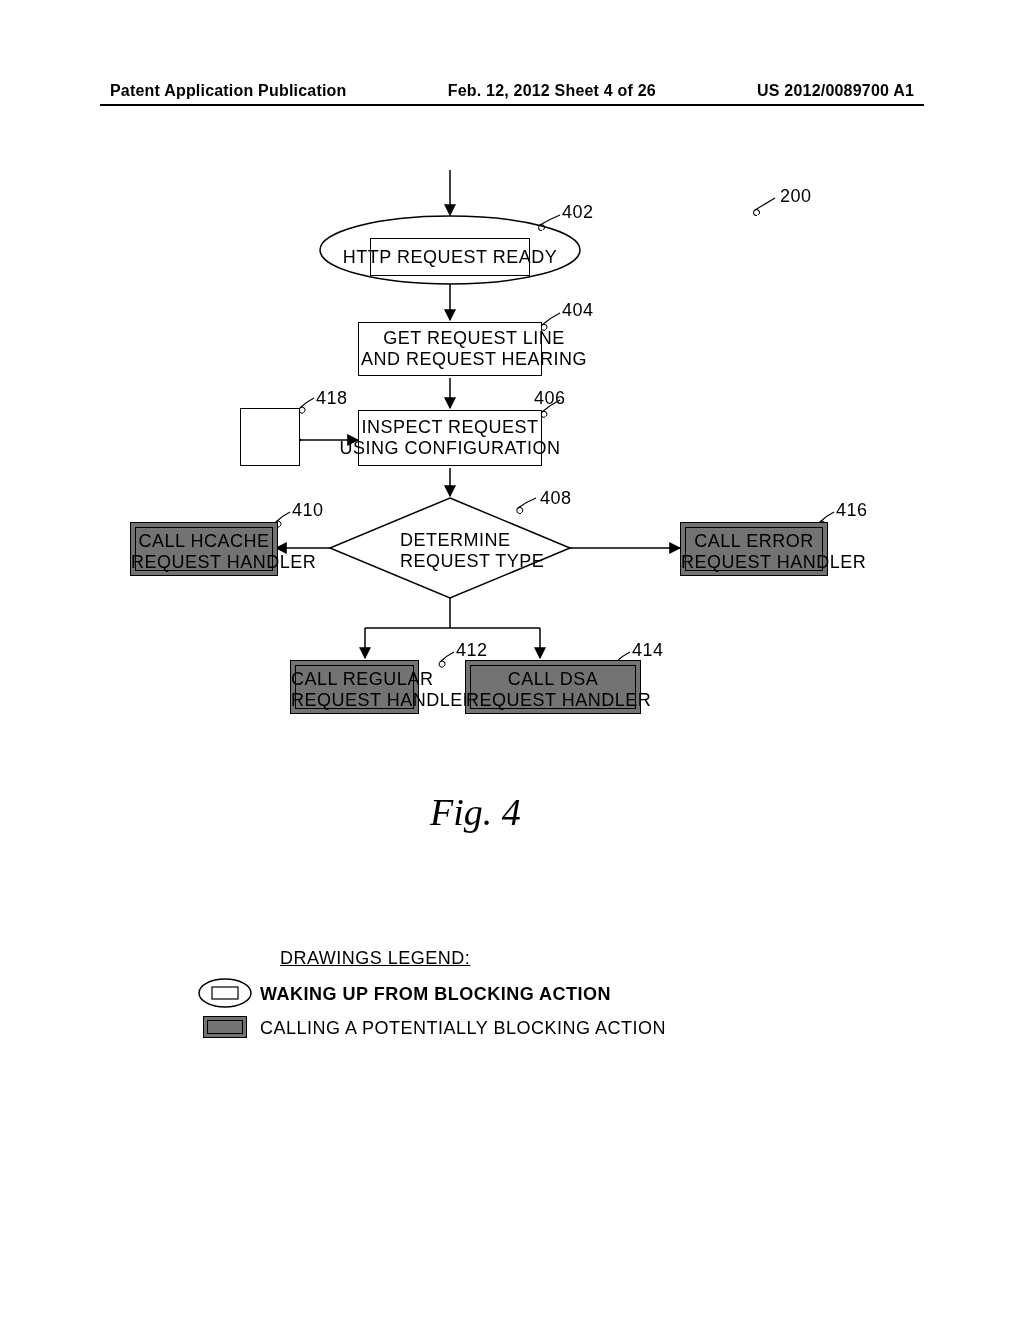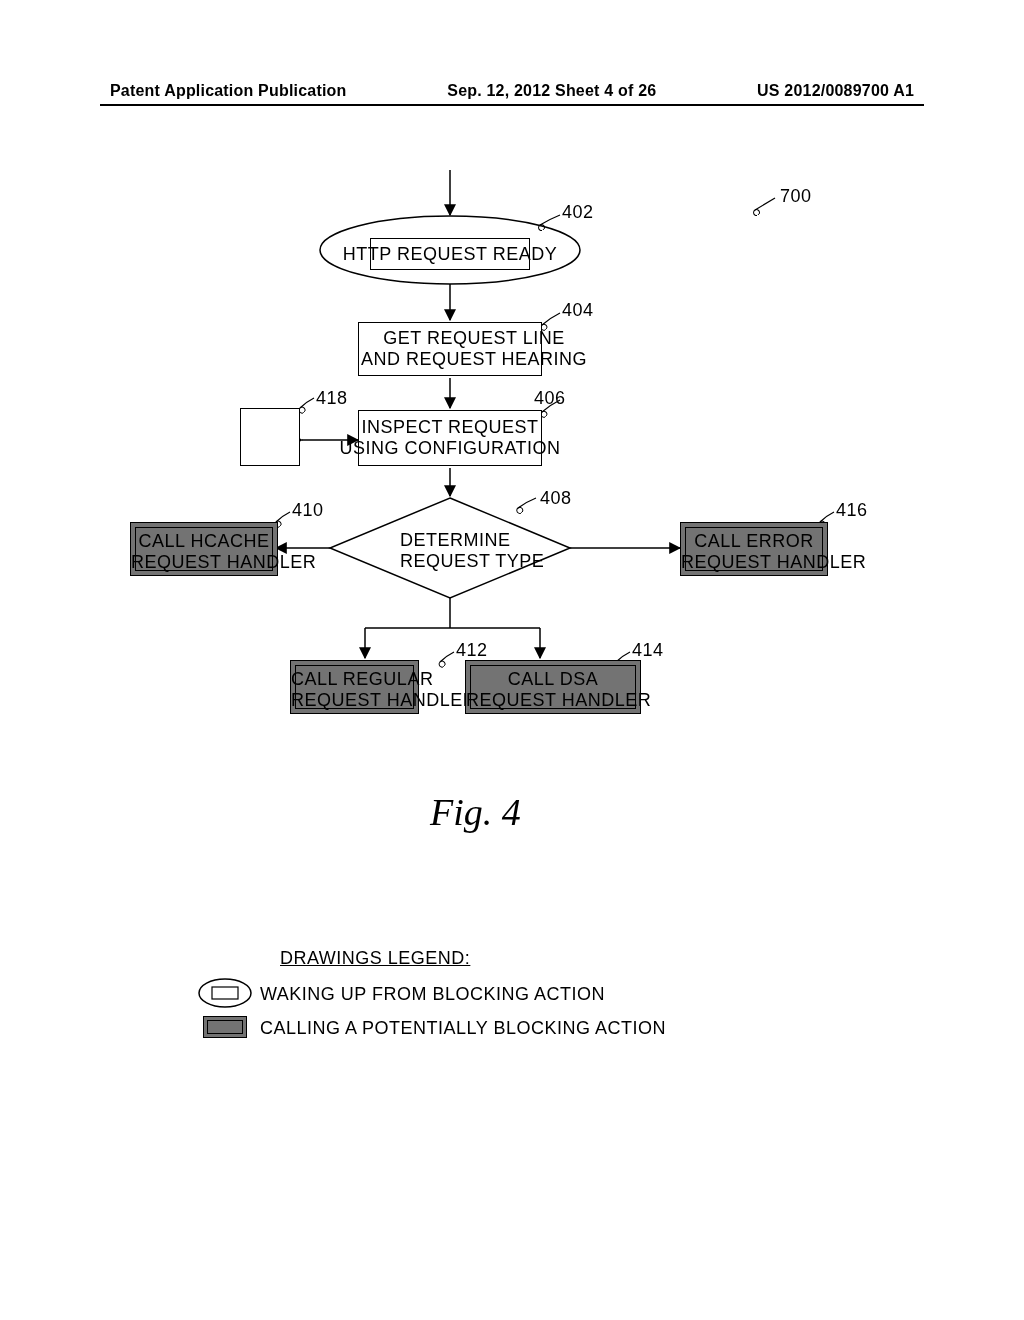--- a/index.html
+++ b/index.html
@@ -77,21 +77,21 @@
     font-style: italic;
     font-size: 38px;
   }
   svg { position: absolute; overflow: visible; }
 </style>
 </head>
 <body>
 
 <div class="header">
   <span>Patent Application Publication</span>
-  <span>Sep. 12, 2012  Sheet 4 of 26</span>
+  <span>Feb. 12, 2012  Sheet 4 of 26</span>
   <span>US 2012/0089700 A1</span>
 </div>
 <div class="header-rule"></div>
 
 <div class="canvas">
 
   <svg width="1024" height="1050">
     <defs>
 
       <marker id="ah" viewBox="0 0 10 10" refX="9" refY="5" markerWidth="8" markerHeight="8" orient="auto">
@@ -143,21 +143,21 @@
     <path d="M820,372 q6,-6 14,-10" stroke="#000" stroke-width="1.2" fill="none" marker-start="url(#curl)"></path>
 
     <path d="M440,512 q6,-6 14,-10" stroke="#000" stroke-width="1.2" fill="none" marker-start="url(#curl)"></path>
 
     <path d="M616,512 q6,-6 14,-10" stroke="#000" stroke-width="1.2" fill="none" marker-start="url(#curl)"></path>
 
     <ellipse cx="225" cy="843" rx="26" ry="14" fill="none" stroke="#000" stroke-width="1.5"></ellipse>
     <rect x="212" y="837" width="26" height="12" fill="#fff" stroke="#000" stroke-width="1.2"></rect>
   </svg>
 
-  <div class="box" style="left:370px; top:88px; width:160px; height:32px;">
+  <div class="box" style="left:370px; top:88px; width:160px; height:38px;">
     <span class="label" style="position:static">HTTP REQUEST READY</span>
   </div>
 
   <div class="box" style="left:358px; top:172px; width:184px; height:54px;padding-left:48px;">
     <span class="label" style="position:static">GET REQUEST LINE
 AND REQUEST HEARING</span>
   </div>
 
   <div class="box" style="left:358px; top:260px; width:184px; height:56px;">
     <span class="label" style="position:static">INSPECT REQUEST
@@ -186,35 +186,35 @@
     <span class="label" style="left:0; right:0; top:8px;">CALL REGULAR
 REQUEST HANDLER</span>
   </div>
 
   <div class="dbox" style="left:465px; top:510px; width:176px; height:54px;">
     <div class="inner"></div>
     <span class="label" style="left:0; right:0; top:8px;">CALL DSA
 REQUEST HANDLER</span>
   </div>
 
-  <span class="refnum" style="left:780px; top:36px;">700</span>
+  <span class="refnum" style="left:780px; top:36px;">200</span>
   <span class="refnum" style="left:562px; top:52px;">402</span>
   <span class="refnum" style="left:562px; top:150px;">404</span>
   <span class="refnum" style="left:534px; top:238px;">406</span>
   <span class="refnum" style="left:316px; top:238px;">418</span>
   <span class="refnum" style="left:540px; top:338px;">408</span>
   <span class="refnum" style="left:292px; top:350px;">410</span>
   <span class="refnum" style="left:836px; top:350px;">416</span>
   <span class="refnum" style="left:456px; top:490px;">412</span>
   <span class="refnum" style="left:632px; top:490px;">414</span>
 
   <span class="fig-caption" style="left:430px; top:640px;">Fig. 4</span>
 
   <span class="label" style="left:280px; top:798px; text-decoration: underline;">DRAWINGS LEGEND:</span>
 
-  <span class="label" style="left:260px; top:834px; text-align:right;">WAKING UP FROM BLOCKING ACTION</span>
+  <span class="label" style="left:260px; top:834px; text-align:right;font-weight:bold;">WAKING UP FROM BLOCKING ACTION</span>
 
   <div class="dbox" style="left:203px; top:866px; width:44px; height:22px;">
     <div class="inner" style="inset:3px;"></div>
   </div>
   <span class="label" style="left:260px; top:868px; text-align:left;">CALLING A POTENTIALLY BLOCKING ACTION</span>
 
 </div>
 
 </body></html>

